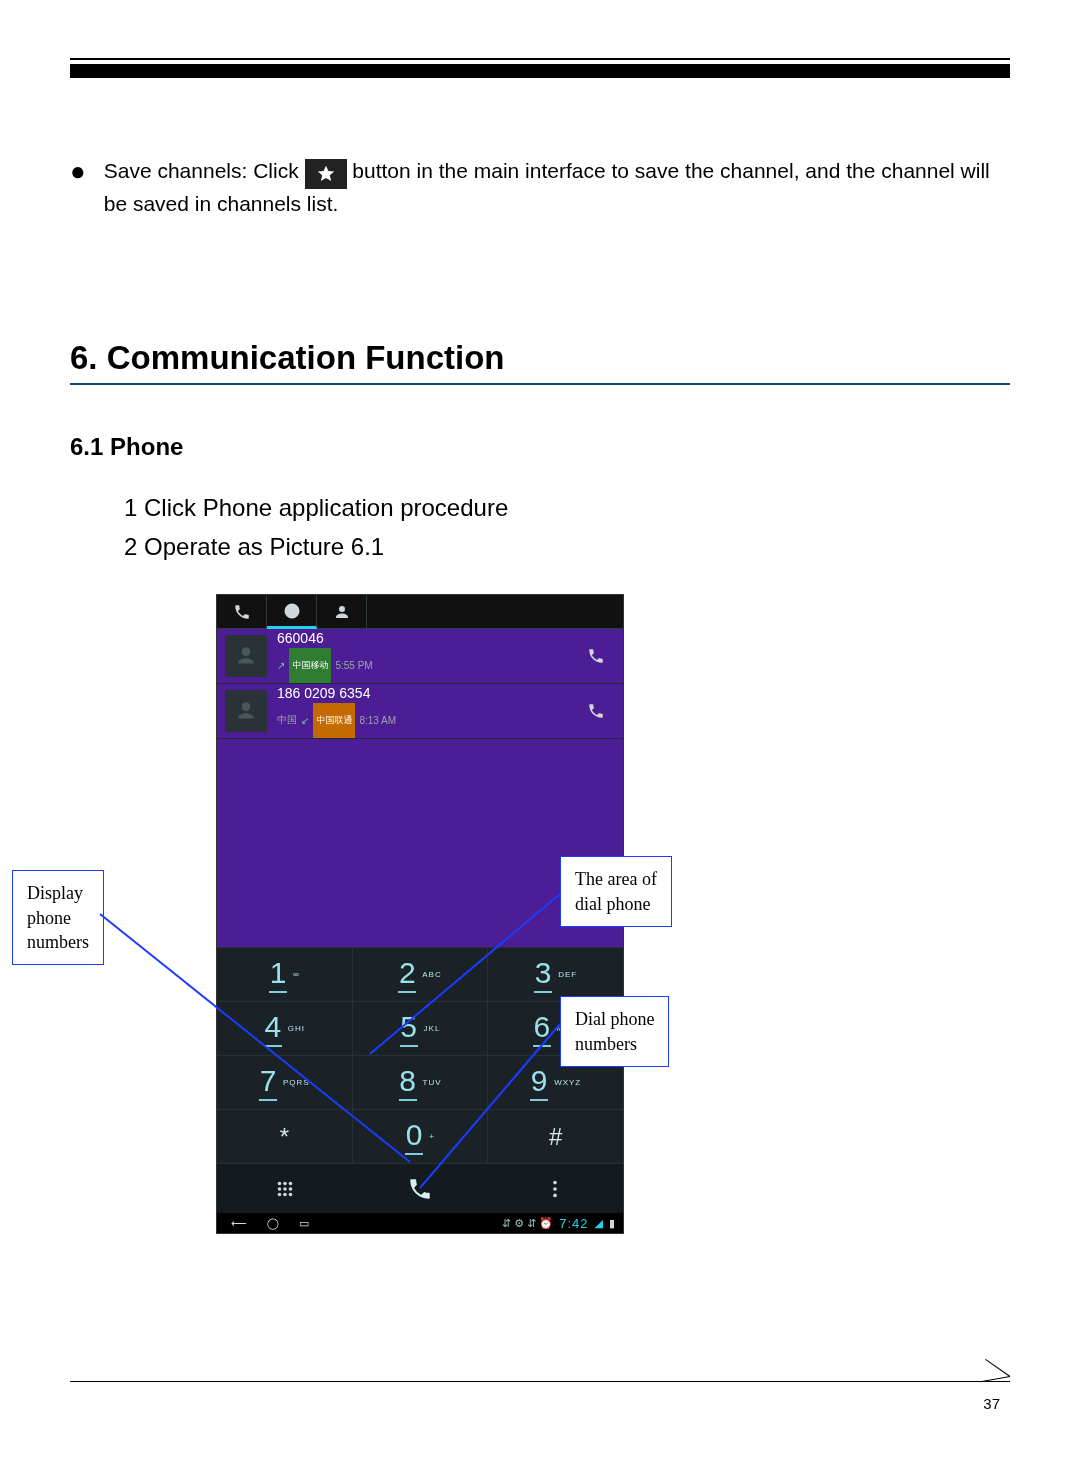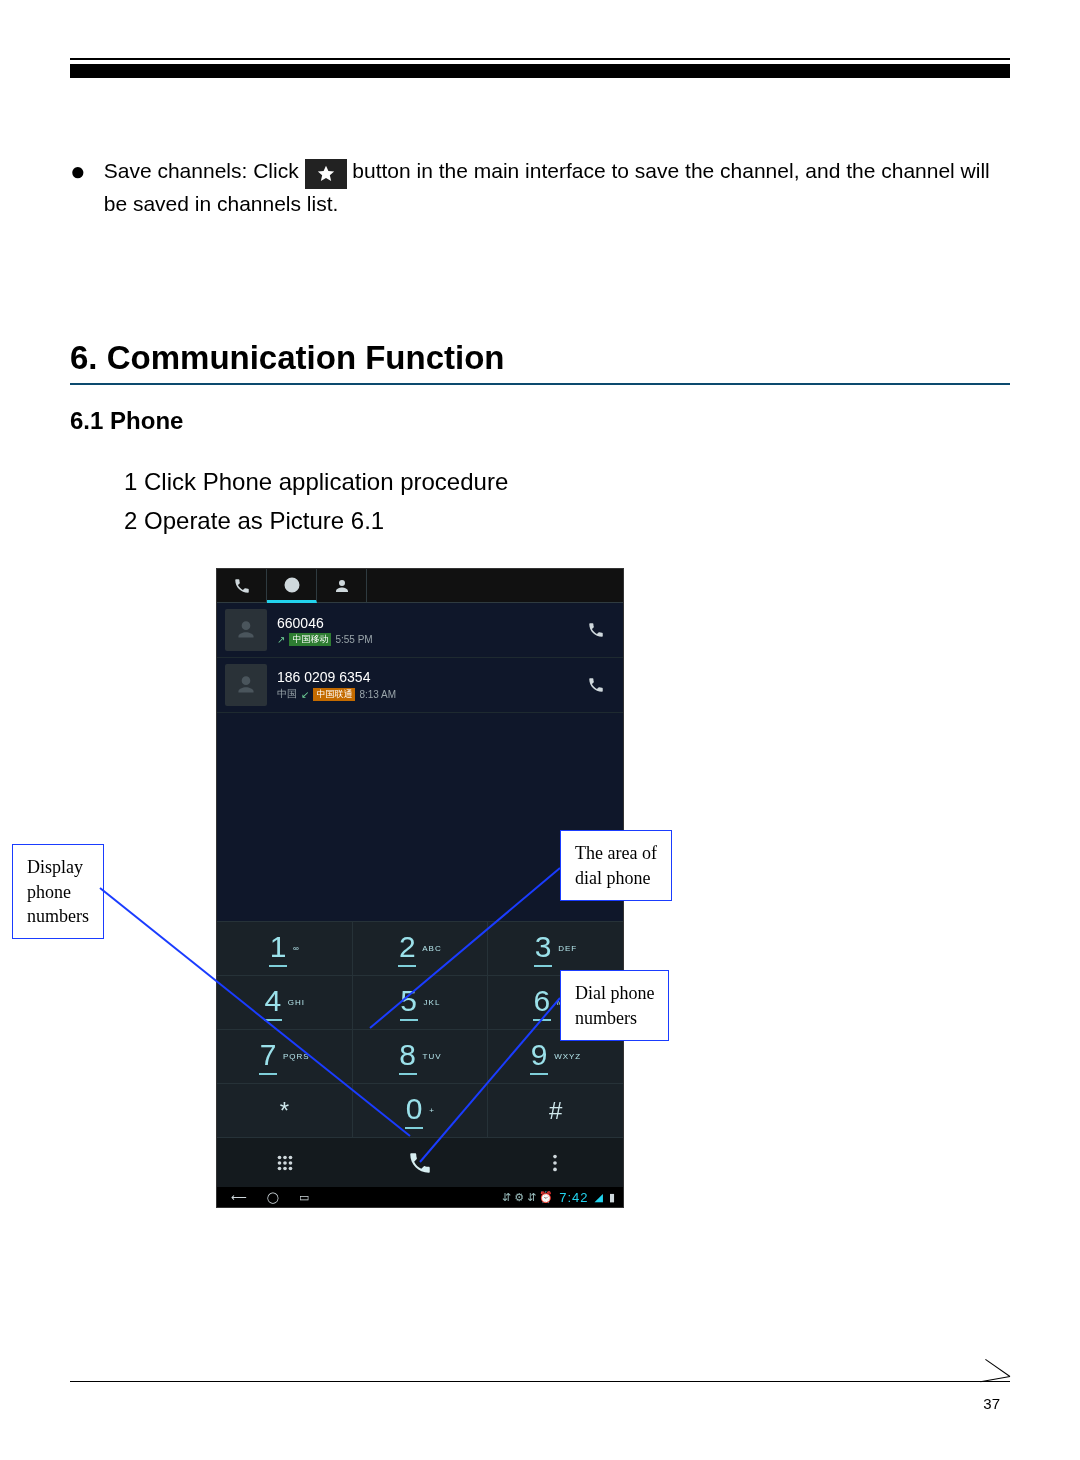--- a/index.html
+++ b/index.html
@@ -9,42 +9,42 @@
   .top-bar  { height: 14px; background: #000; }
   .content { padding: 78px 0 0 0; }
 
   .bullet-block { display: flex; gap: 18px; font-size: 21px; line-height: 1.45; }
   .bullet-dot { font-size: 26px; line-height: 1; padding-top: 2px; }
   .bullet-text { flex: 1; }
   .star-btn { display: inline-block; width: 42px; height: 30px; background: #222; color: #fff; text-align: center; vertical-align: -6px; }
   .star-btn svg { width: 20px; height: 20px; margin-top: 5px; }
 
   h1.section-title { font-size: 33px; font-weight: bold; border-bottom: 2px solid #0c4a6e; padding-bottom: 6px; margin-top: 120px; }
-  h2.sub-title { font-size: 24px; font-weight: bold; margin-top: 22px; }
+  h2.sub-title { font-size: 24px; font-weight: bold; margin-top: 48px; }
 
   ol.steps { list-style: none; margin: 28px 0 0 54px; font-size: 24px; line-height: 1.6; }
   ol.steps li::before { content: attr(data-num) " "; }
 
   .figure-wrap { position: relative; margin-top: 28px; height: 680px; }
-  .phone-shot { position: absolute; left: 146px; top: 0; width: 408px; height: 640px; background: #0f172a; border: 1px solid #333; }
+  .phone-shot { position: absolute; left: 146px; top: 0; width: 408px; height: 640px; background: #4c1d95; border: 1px solid #333; }
 
   
   .tabs { display: flex; height: 34px; background: #111; border-bottom: 1px solid #2f3b40; }
   .tab { flex: 0 0 50px; height: 34px; display: flex; align-items: center; justify-content: center; color: #cfd8dc; border-right: 1px solid #2f3b40; }
   .tab.selected { border-bottom: 3px solid #22d3ee; }
   .tab svg { width: 18px; height: 18px; fill: #cfd8dc; }
 
   .call-list { }
   .call-item { display: flex; align-items: center; height: 55px; padding: 4px 8px; border-bottom: 1px solid #1e2a30; }
   .avatar { width: 42px; height: 42px; background: #2a3238; border-radius: 2px; display:flex; align-items:center; justify-content:center; }
   .avatar svg { width: 26px; height: 26px; fill: #4a555c; }
   .call-meta { flex: 1; padding-left: 10px; color: #e0e6e8; font-size: 13px; }
   .call-meta .num { font-size: 14px; color: #fff; }
   .call-meta .sub { font-size: 10px; color: #9aa5aa; margin-top: 2px; display:flex; align-items:center; gap:4px;}
-  .badge { display:inline-block; padding: 0 3px; font-size: 9px; color:#fff; }
+  .badge { display:inline-block; padding: 11px 3px; font-size: 9px; color:#fff; }
   .badge.green { background:#2e7d32; }
   .badge.orange { background:#c46b00; }
   .arrow-out { color:#6fcf97; font-size:10px; }
   .arrow-in  { color:#6fcf97; font-size:10px; }
   .call-btn { width: 38px; display:flex; align-items:center; justify-content:center; }
   .call-btn svg { width:18px; height:18px; fill:#cfd8dc; }
 
   .dialpad { position:absolute; left:0; right:0; bottom:70px; background:#1a2228; }
   .dprow { display:flex; }
   .dkey { flex:1; height:54px; display:flex; align-items:center; justify-content:center; gap:6px; color:#8fdde8; border-top:1px solid #263238; border-right:1px solid #263238; }

